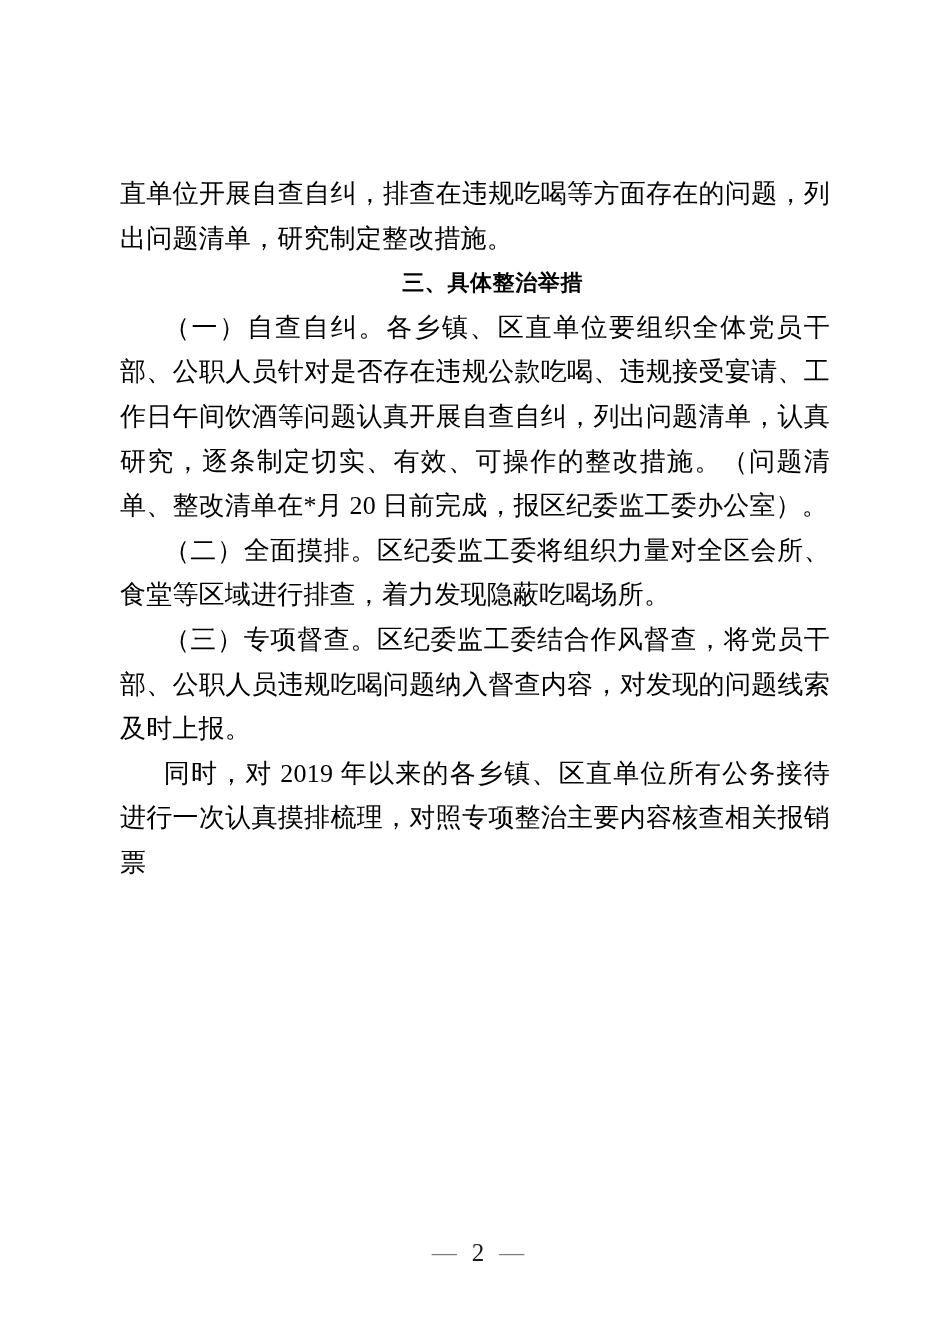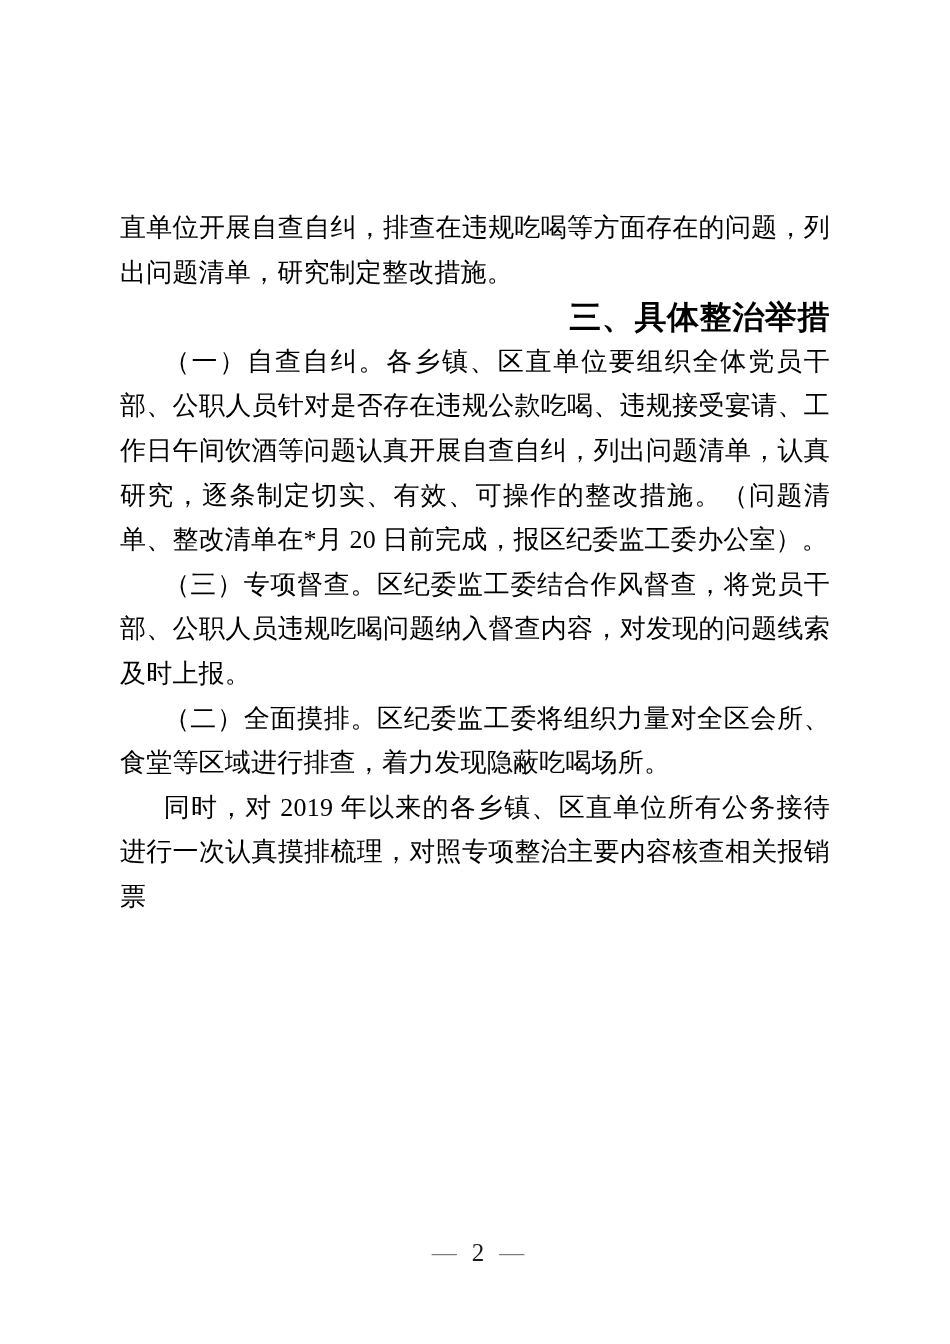--- a/index.html
+++ b/index.html
@@ -25,30 +25,29 @@
     line-height: 44.6px;
     text-align: justify;
     letter-spacing: 0.2px;
   }
   .para {
     margin: 0;
     text-indent: 1.68em;
   }
   .para.continuation {
     text-indent: 0;
-    margin-top: 34px;
   }
   .section-heading {
     margin: 0;
     text-indent: 1.6em;
     font-family: "Liberation Sans", "DejaVu Sans", sans-serif;
     font-weight: 700;
-    font-size: 32px;
+    font-size: 22px;
     letter-spacing: 0.6px;
-    text-align: right;
+    text-align: center;
   }
   .page-footer {
     position: absolute;
     left: 120px;
     top: 1236px;
     width: 716px;
     text-align: center;
     font-size: 25px;
     line-height: 34px;
   }
@@ -68,23 +67,23 @@
   <div class="doc-body">
 
     <p class="para continuation">直单位开展自查自纠，排查在违规吃喝等方面存在的问题，列出问题清单，研究制定整改措施。</p>
 
 
 
     <p class="section-heading">三、具体整治举措</p>
 
     <p class="para">（一）自查自纠。各乡镇、区直单位要组织全体党员干部、公职人员针对是否存在违规公款吃喝、违规接受宴请、工作日午间饮酒等问题认真开展自查自纠，列出问题清单，认真研究，逐条制定切实、有效、可操作的整改措施。（问题清单、整改清单在*月 20 日前完成，报区纪委监工委办公室）。</p>
 
+    <p class="para">（二）全面摸排。区纪委监工委将组织力量对全区会所、食堂等区域进行排查，着力发现隐蔽吃喝场所。</p>
+
     <p class="para">（三）专项督查。区纪委监工委结合作风督查，将党员干部、公职人员违规吃喝问题纳入督查内容，对发现的问题线索及时上报。</p>
-
-    <p class="para">（二）全面摸排。区纪委监工委将组织力量对全区会所、食堂等区域进行排查，着力发现隐蔽吃喝场所。</p>
 
     <p class="para">同时，对 2019 年以来的各乡镇、区直单位所有公务接待进行一次认真摸排梳理，对照专项整治主要内容核查相关报销票</p>
 
   </div>
 
   <div class="page-footer">
     <span class="footer-dash">—</span><span class="footer-num">2</span><span class="footer-dash">—</span>
   </div>
 
 </div>

